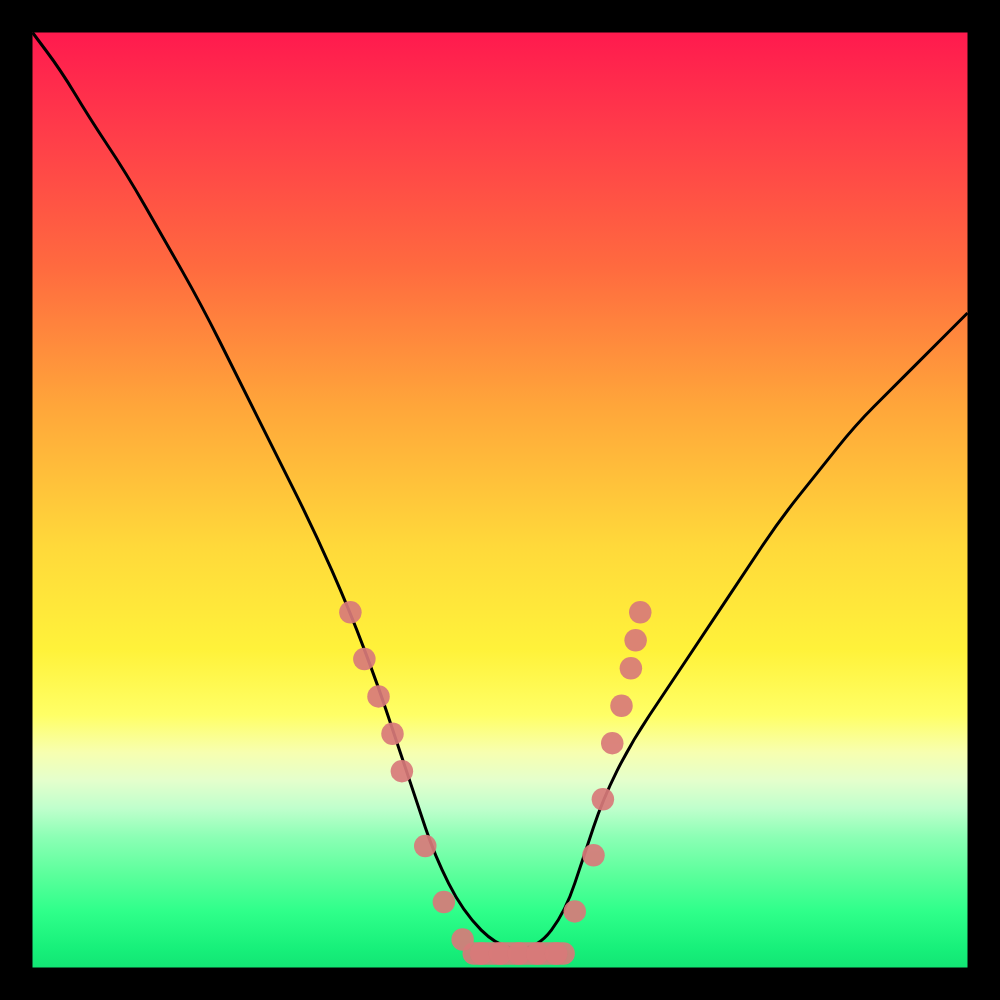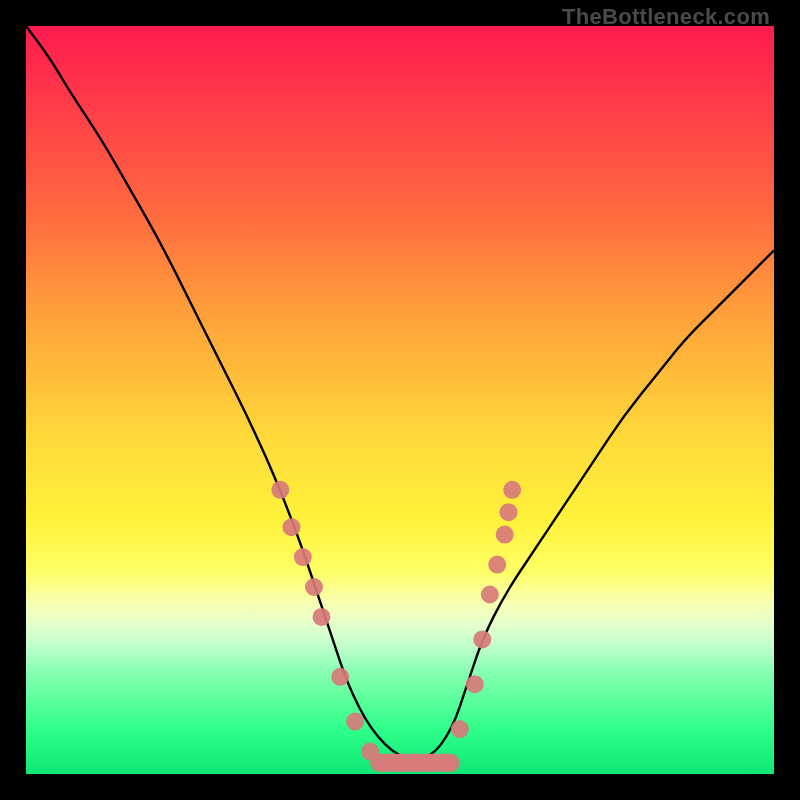--- a/index.html
+++ b/index.html
@@ -61,21 +61,20 @@
     height: 748px;
     overflow: visible;
   }
 </style>
 </head>
 <body>
 
 <div class="frame">
   <div class="plot-area"></div>
 
-  <div class="watermark">TheBottleneck.com</div>
 
   <svg class="curve" viewBox="0 0 748 748" preserveAspectRatio="none">
     <path id="curvePath" fill="none" stroke-width="2.4" d="M 0.0 0.0 Q 0.0 0.0 11.2 15.0 Q 22.4 29.9 33.7 48.6 Q 44.9 67.3 59.8 89.8 Q 74.8 112.2 89.8 138.4 Q 104.7 164.6 119.7 190.7 Q 134.6 216.9 149.6 246.8 Q 164.6 276.8 179.5 306.7 Q 194.5 336.6 209.4 366.5 Q 224.4 396.4 239.4 430.1 Q 254.3 463.8 265.5 493.7 Q 276.8 523.6 284.2 546.0 Q 291.7 568.5 299.2 590.9 Q 306.7 613.4 314.2 635.8 Q 321.6 658.2 332.9 680.7 Q 344.1 703.1 359.0 718.1 Q 374.0 733.0 389.0 733.0 Q 403.9 733.0 415.1 718.1 Q 426.4 703.1 433.8 680.7 Q 441.3 658.2 448.8 635.8 Q 456.3 613.4 467.5 590.9 Q 478.7 568.5 493.7 546.0 Q 508.6 523.6 523.6 501.2 Q 538.6 478.7 553.5 456.3 Q 568.5 433.8 583.4 411.4 Q 598.4 389.0 613.4 370.3 Q 628.3 351.6 643.3 332.9 Q 658.2 314.2 673.2 299.2 Q 688.2 284.2 703.1 269.3 Q 718.1 254.3 733.0 239.4 T 748.0 224.4" stroke="#000000"></path>
     <g id="markerGroup">
         <line x1="353.0" x2="424.9" y1="736.8" y2="736.8" stroke="#d87a7a" stroke-width="18" stroke-linecap="round" opacity="0.92"></line>
         <circle cx="254.3" cy="463.8" r="9" fill="#d87a7a" stroke="#d87a7a" stroke-width="0" opacity="0.92"></circle>
         <circle cx="265.5" cy="501.2" r="9" fill="#d87a7a" stroke="#d87a7a" stroke-width="0" opacity="0.92"></circle>
         <circle cx="276.8" cy="531.1" r="9" fill="#d87a7a" stroke="#d87a7a" stroke-width="0" opacity="0.92"></circle>
         <circle cx="288.0" cy="561.0" r="9" fill="#d87a7a" stroke="#d87a7a" stroke-width="0" opacity="0.92"></circle>
         <circle cx="295.5" cy="590.9" r="9" fill="#d87a7a" stroke="#d87a7a" stroke-width="0" opacity="0.92"></circle>

